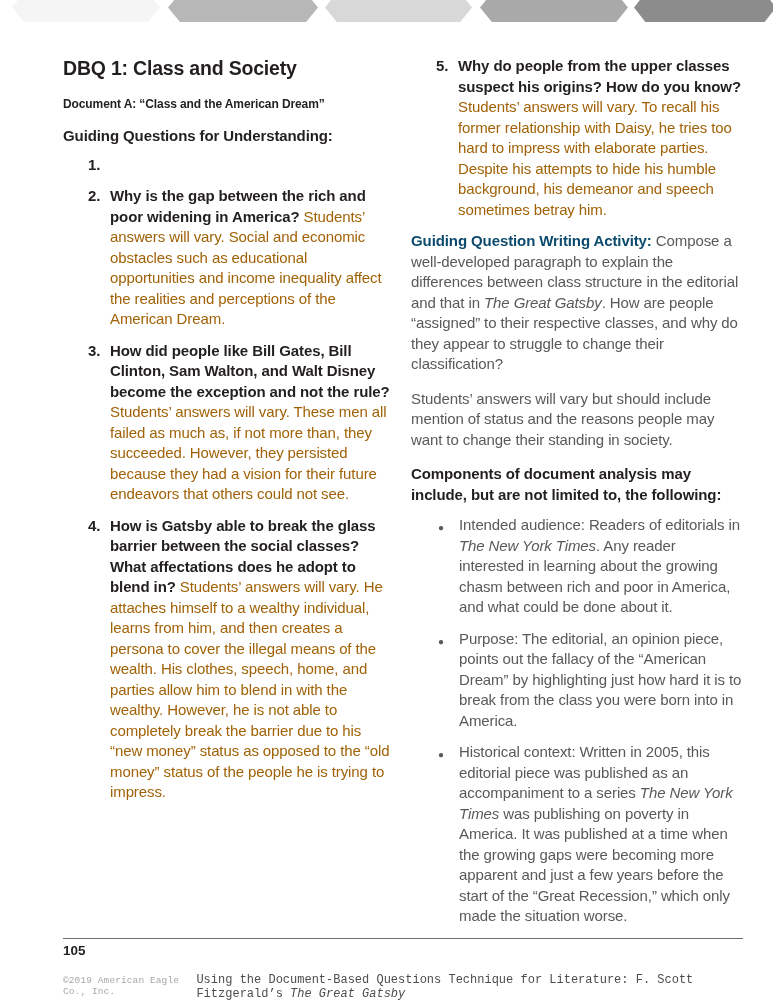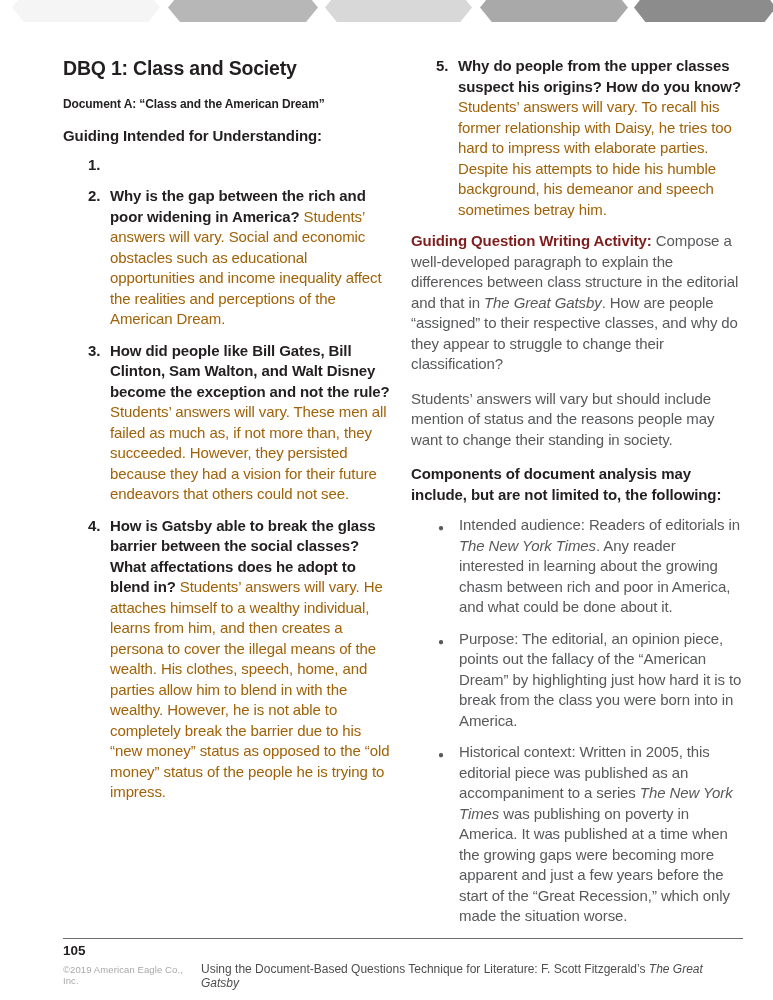--- a/index.html
+++ b/index.html
@@ -49,41 +49,42 @@
   }
   .q-num{flex:none;width:22px;font-weight:bold;color:#231f20;}
   .q-text{flex:1;min-width:0;}
   .q-question{font-weight:bold;color:#231f20;}
   .q-answer{color:#a16207;}
 
   .para{
     font-size:15px;line-height:20.5px;color:#58595b;
     margin:0 0 14px 0;letter-spacing:-0.1px;
   }
-  .bd{font-weight:bold;color:#7f1d1d;}
+  .bd{font-weight:bold;color:#0c4a6e;}
   .it{font-style:italic;}
 
   .bullet-item{
     display:flex;align-items:flex-start;
     padding-left:27px;margin:0 0 11px 0;
     font-size:15px;line-height:20.5px;color:#58595b;letter-spacing:-0.1px;
   }
   .bullet-dot{flex:none;width:21px;font-size:10px;padding-top:3px;color:#58595b;}
   .bullet-text{flex:1;min-width:0;}
 
   
   .footer{position:absolute;left:63px;width:680px;top:938px;}
   .footer-rule{border:none;border-top:1.5px solid #6d6e71;margin:0;}
   .page-num{
     font-size:13.5px;font-weight:bold;color:#231f20;
     margin-top:5px;line-height:14px;
   }
   .footer-row{
     display:flex;justify-content:space-between;align-items:baseline;
-    margin-top:4px;
+    margin-top:15px;
+    font-family:Liberation Mono, monospace;
   }
   .copyright{font-size:9.5px;color:#a7a8aa;letter-spacing:0.1px;}
   .footer-title{font-size:12px;color:#4d4d4f;}
 </style>
 </head>
 <body>
 
 <div class="page">
 
   <div class="banner">
@@ -92,21 +93,21 @@
     <div class="hex hex3" style="background-color: rgb(216, 216, 216);"></div>
     <div class="hex hex4" style="background-color: rgb(169, 169, 169);"></div>
     <div class="hex hex5" style="background-color: rgb(140, 140, 140);"></div>
   </div>
 
   <div class="content">
 
     <div class="col">
       <h1 class="doc-title">DBQ 1: Class and Society</h1>
       <div class="doc-line">Document A: “Class and the American Dream”</div>
-      <div class="sec-heading">Guiding Intended for Understanding:</div>
+      <div class="sec-heading">Guiding Questions for Understanding:</div>
 
       <div class="q-item">
         <span class="q-num">1.</span>
         <div class="q-text">
         </div>
       </div>
 
       <div class="q-item">
         <span class="q-num">2.</span>
         <div class="q-text">

